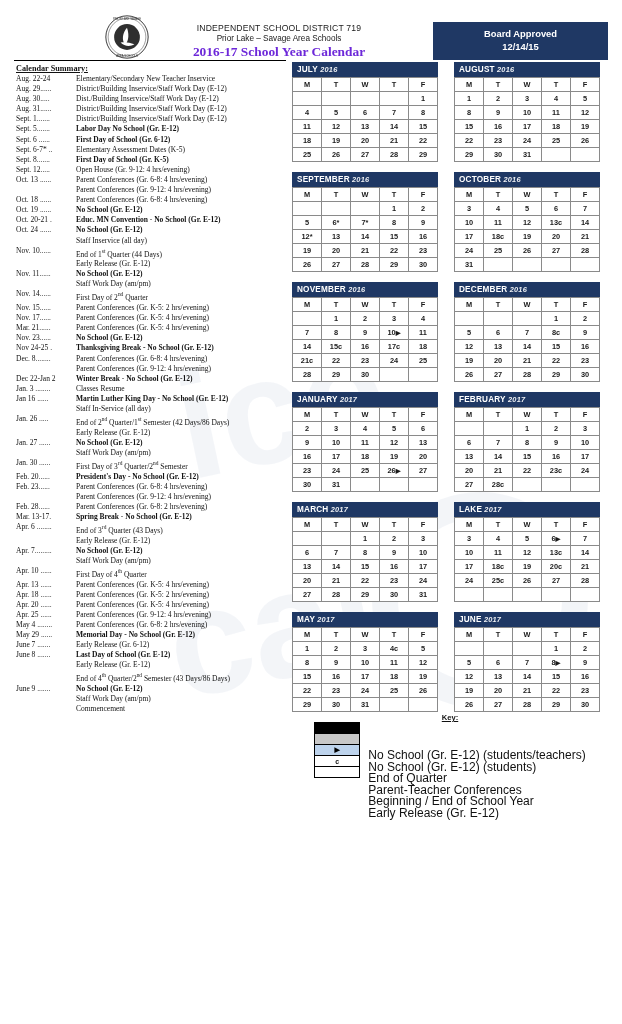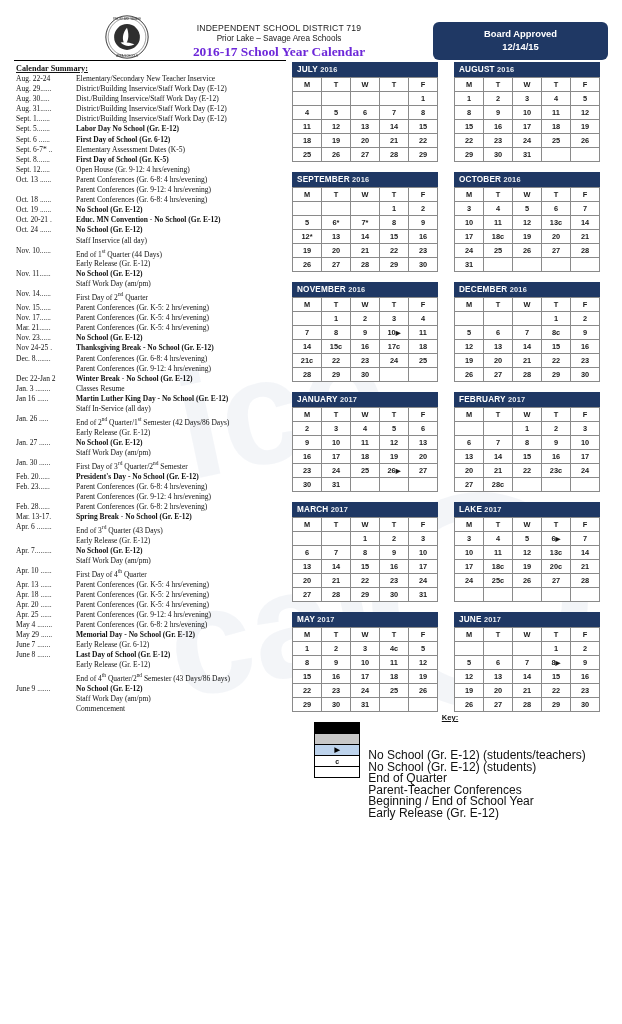--- a/index.html
+++ b/index.html
@@ -55,21 +55,20 @@
   }
   #approved-box {
     margin-left: auto;
     background: #1f3864;
     color: #fff;
     width: 175px; height: 38px;
     display: flex; flex-direction: column;
     align-items: center; justify-content: center;
     font-size: 9.4px; font-weight: 700;
     line-height: 1.35;
-    border-radius: 6px;
   }
 
   
   #content {
     position: relative;
     z-index: 2;
     display: flex;
     padding: 0 14px;
     align-items: flex-start;
   }
@@ -110,21 +109,21 @@
   }
   .month { width: 146px; }
   .m-head {
     background: #1f3864;
     color: #fff;
     font-size: 8.2px;
     font-weight: 700;
     padding: 3px 0 3px 5px;
     letter-spacing: .2px;
   }
-  .m-head .yr { font-size: 7.4px; font-weight: 700; opacity: .92; }
+  .m-head .yr { font-size: 7.4px; font-weight: 700; opacity: .92; font-style: italic; }
   table.grid {
     border-collapse: collapse;
     width: 146px;
     table-layout: fixed;
   }
   table.grid td, table.grid th {
     border: 0.8px solid #8a8a8a;
     height: 14px;
     text-align: center;
     vertical-align: middle;

